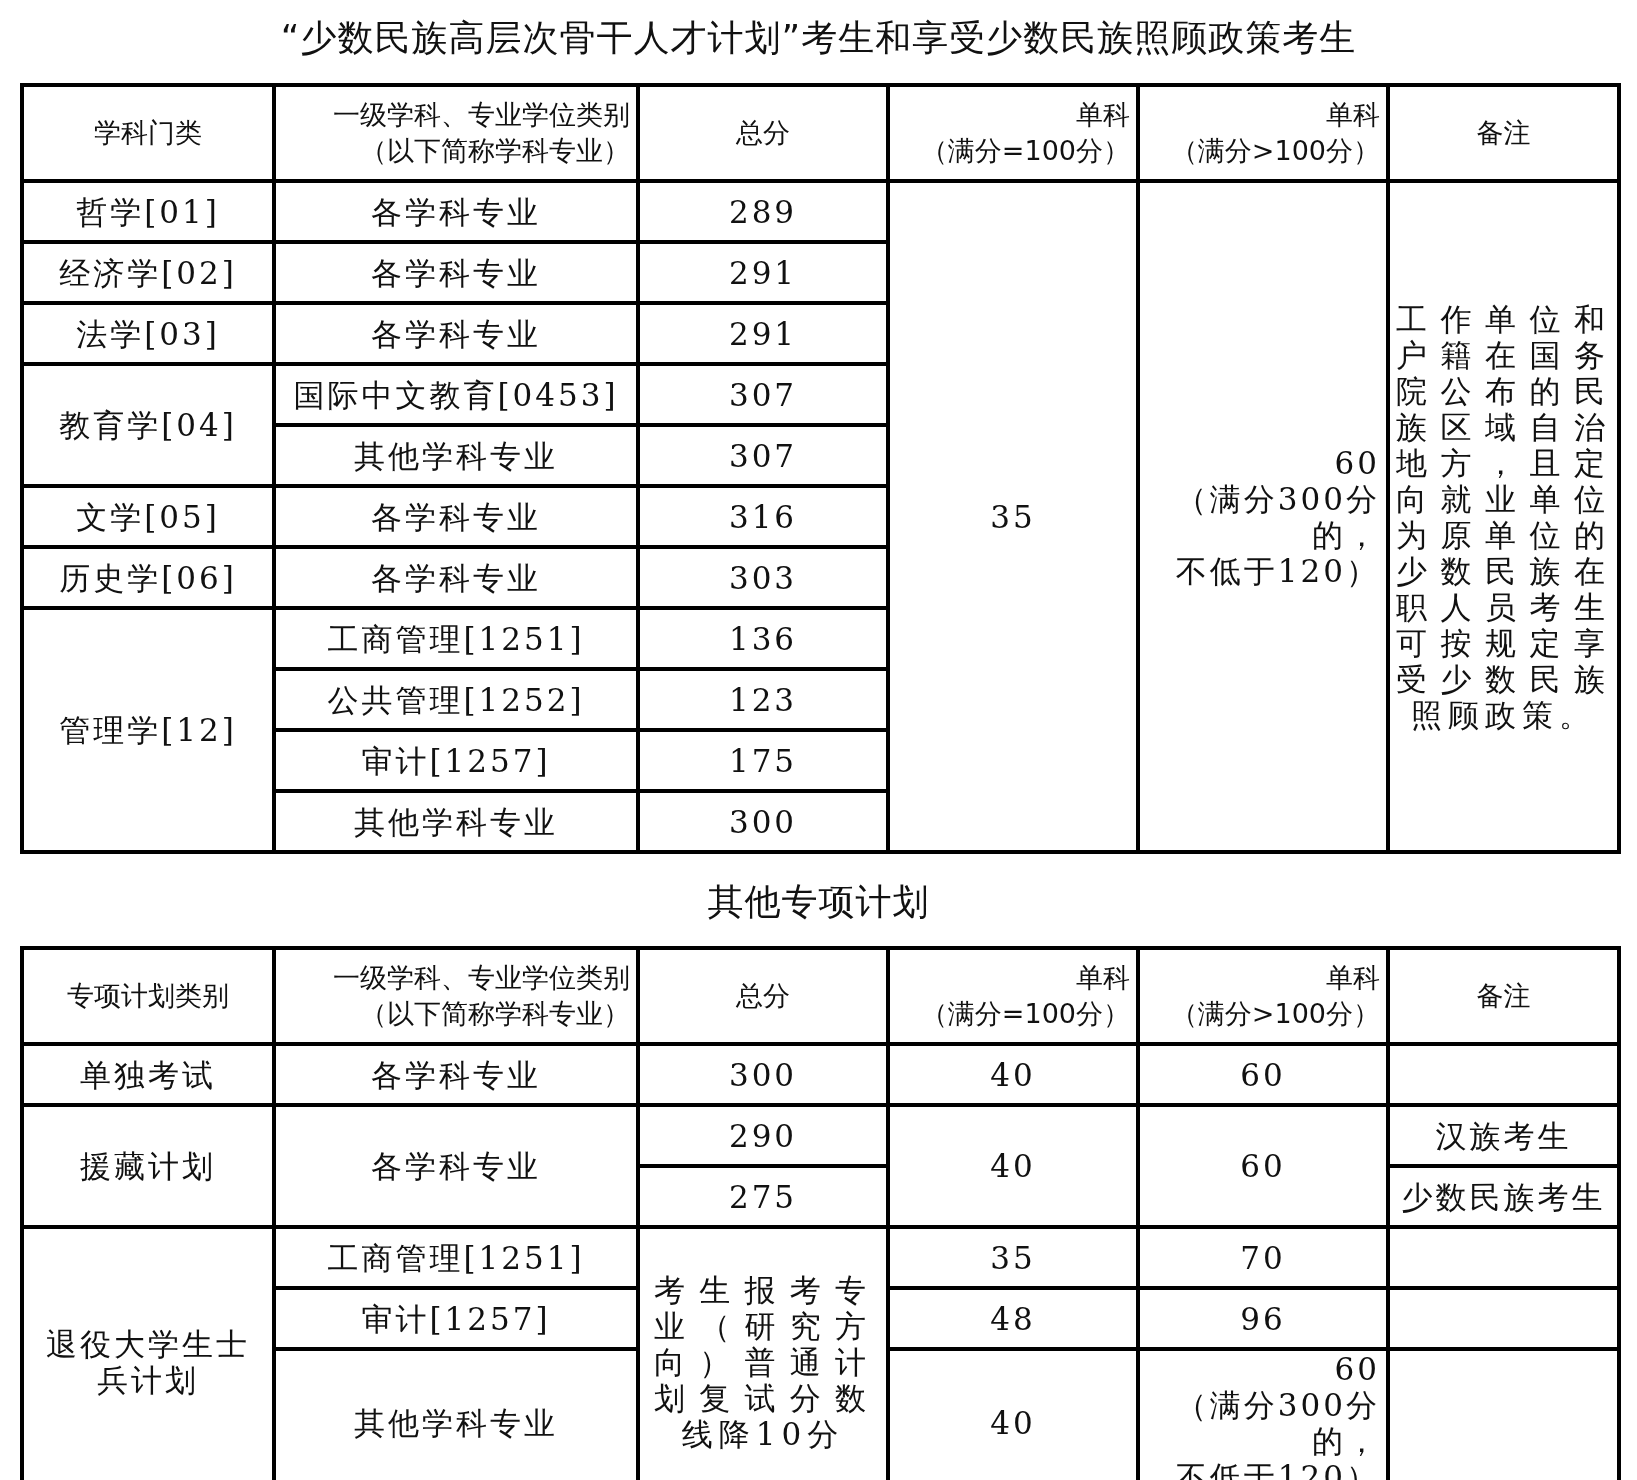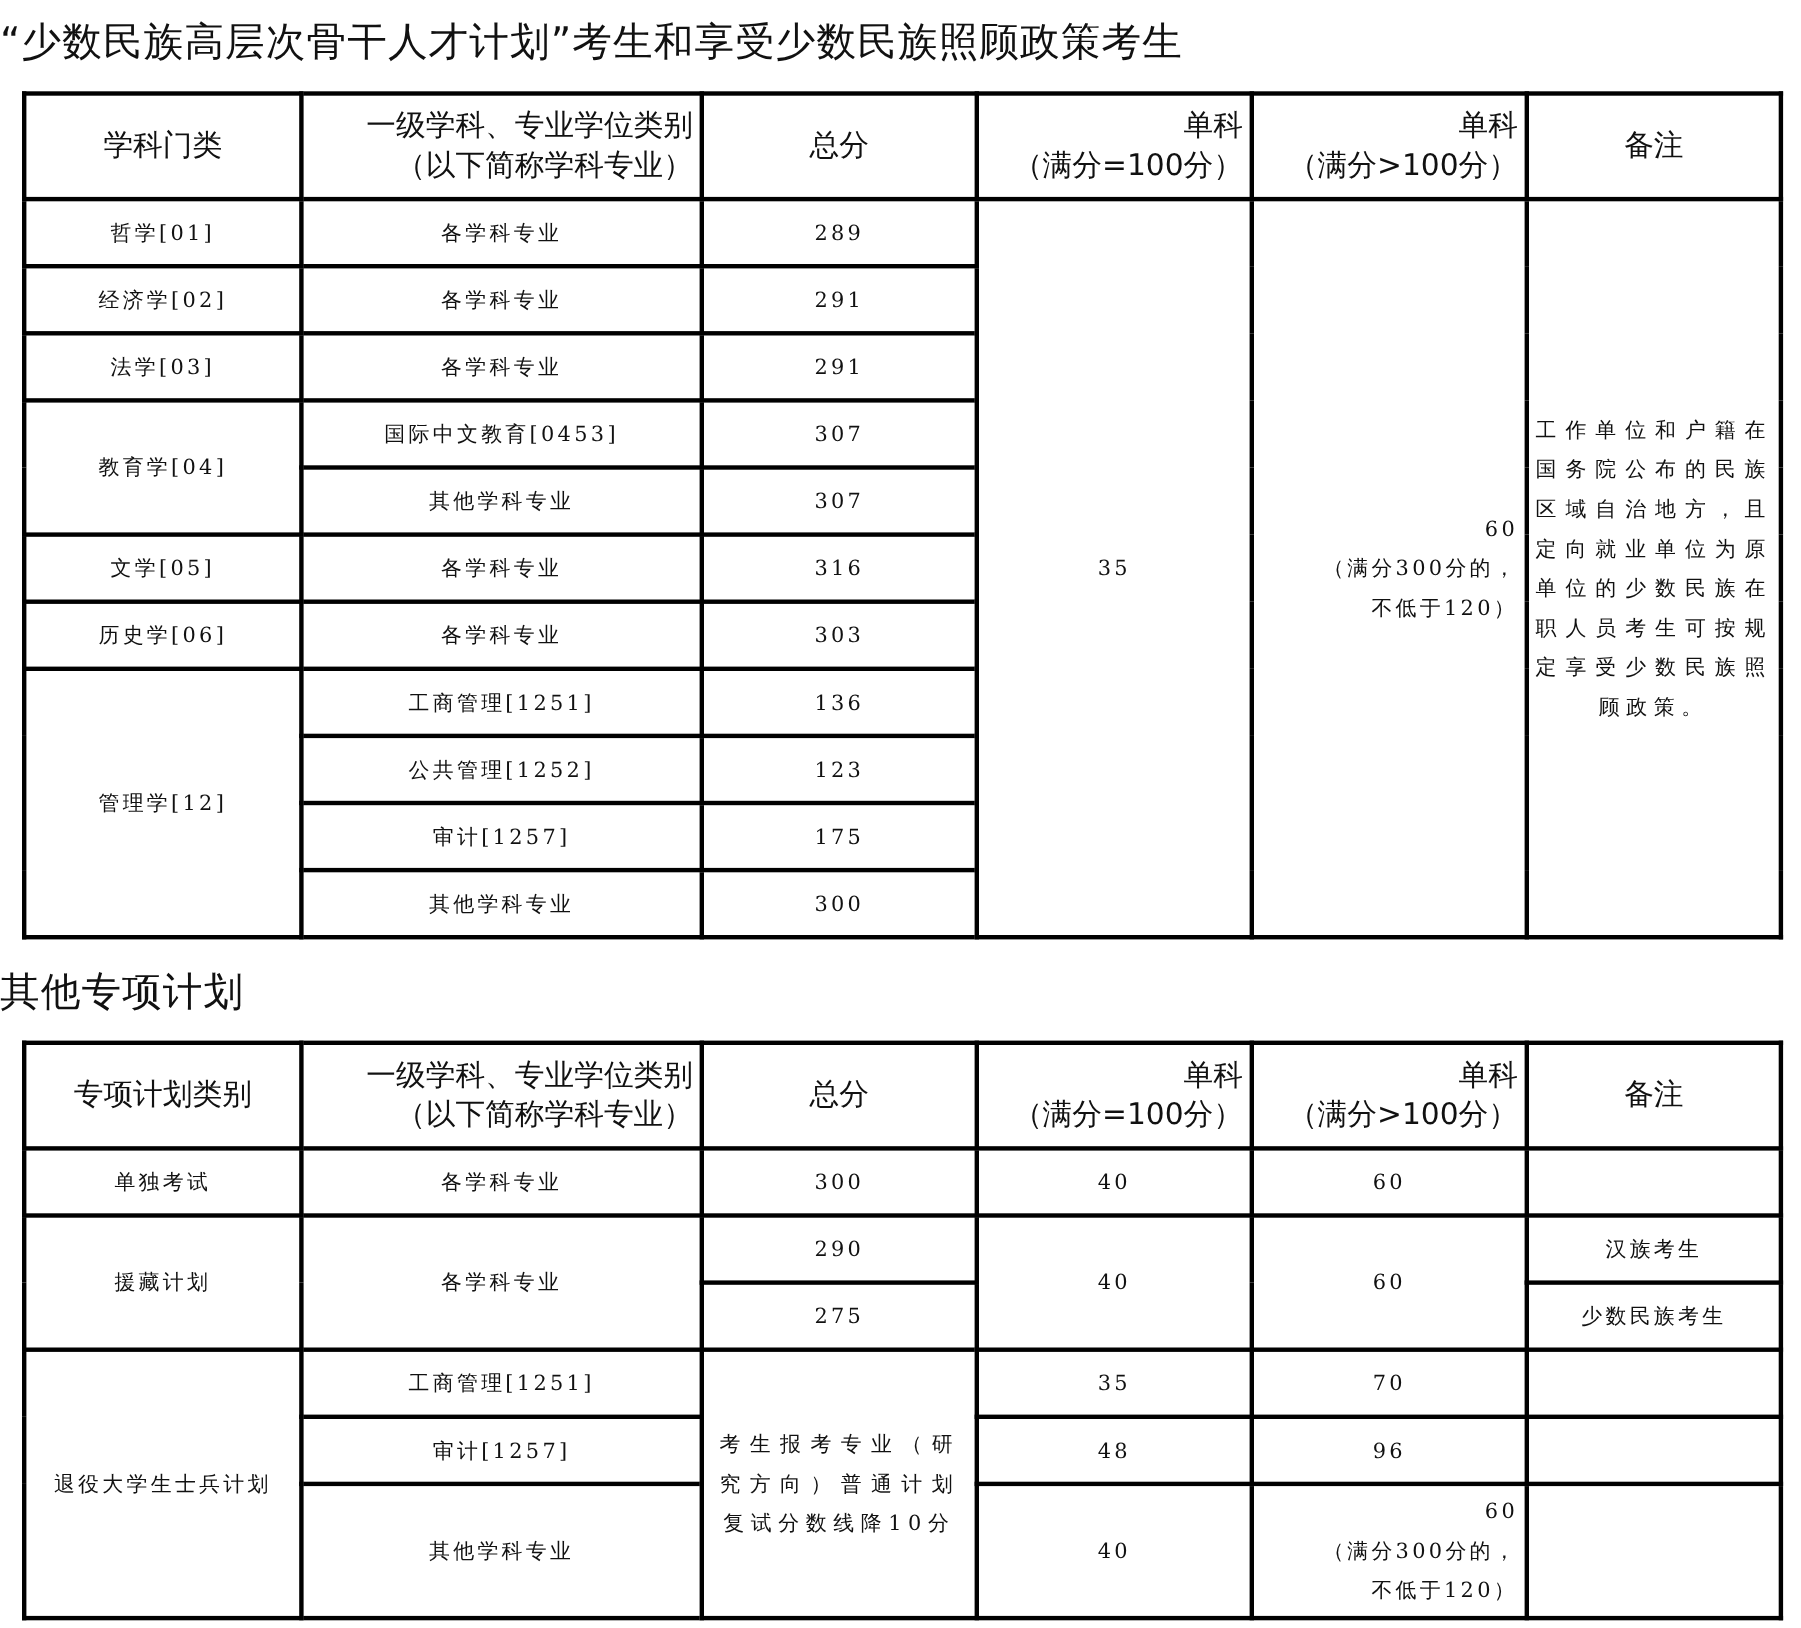--- a/index.html
+++ b/index.html
@@ -1,30 +1,30 @@
 <!DOCTYPE html>
 <html><head>
 <meta charset="utf-8">
 <style>
   html, body { margin: 0; padding: 0; background: #ffffff; }
   body { width: 1637px; height: 1480px; position: relative; overflow: hidden;
          font-family: "DejaVu Serif", "Liberation Serif", serif; color: #111; }
-  .title { position: absolute; left: 0; width: 1637px; text-align: left;
+  .title { position: absolute; left: 0; width: 1637px; text-align: center;
            font-family: "DejaVu Sans", "Liberation Sans", sans-serif;
            font-size: 36px; letter-spacing: 1px; }
   .title1 { top: 14px; }
   .title2 { top: 878px; }
   table { position: absolute; left: 20px; width: 1597px; border-collapse: collapse;
           table-layout: fixed; }
   .t1 { top: 83px; }
   .t2 { top: 946px; }
   td, th { border: 4px solid #000; text-align: center; vertical-align: middle;
            padding: 0 6px; font-weight: normal; }
   th { font-family: "DejaVu Sans", "Liberation Sans", sans-serif; font-size: 27px; line-height: 36px; }
-  td { font-size: 19px; line-height: 36px; letter-spacing: 3px; }
+  td { font-size: 31px; line-height: 36px; letter-spacing: 3px; }
   .t1 thead tr { height: 96px; }
   .t1 tbody tr { height: 61px; }
   .t2 thead tr { height: 96px; }
   .t2 tbody tr.r { height: 61px; }
   .t2 tbody tr.rtall { height: 122px; }
   .note { text-align: justify; text-align-last: center; padding: 0 6px; line-height: 36px; letter-spacing: 6px; }
   .sub { display: block; text-align: right; }
 </style>
 </head>
 <body>

